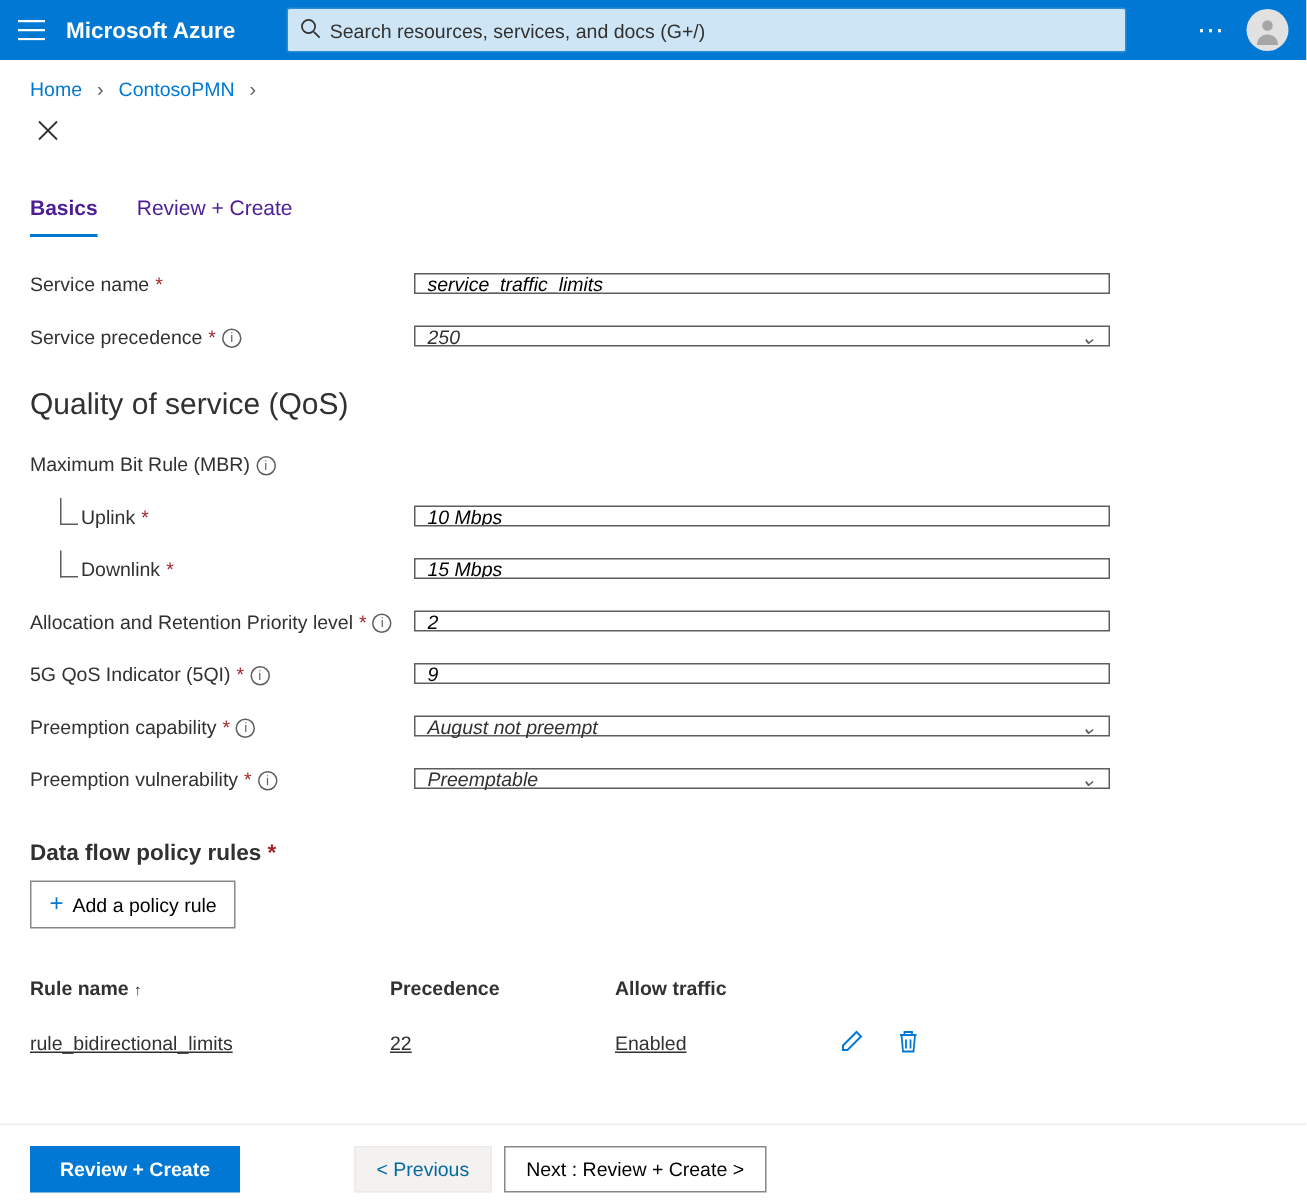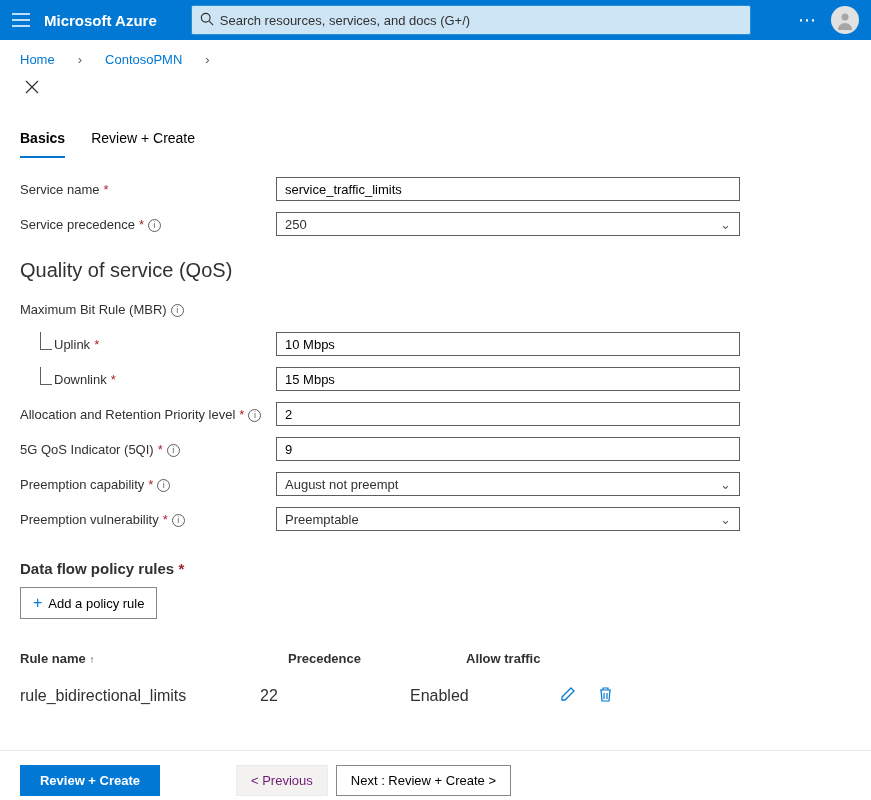--- a/index.html
+++ b/index.html
@@ -10,72 +10,72 @@
   .hamburger { color: #fff; cursor: pointer; display: flex; align-items: center; }
   .brand { color: #fff; font-weight: 600; font-size: 15px; margin-right: 20px; }
   .searchbox { flex: 0 0 560px; background: #cee5f5; border: 1px solid #2a8dd4; border-radius: 2px; height: 30px; display: flex; align-items: center; padding: 0 8px; gap: 6px; }
   .searchbox input { background: transparent; border: none; outline: none; width: 100%; font-size: 13px; color: #a21caf; }
   .searchbox input::placeholder { color: #323130; }
   .topbar-spacer { flex: 1; }
   .dots { color: #fff; cursor: pointer; font-size: 18px; letter-spacing: 1px; }
   .avatar { width: 28px; height: 28px; border-radius: 50%; background: #e1e1e1; display: flex; align-items: center; justify-content: center; }
 
   
-  .breadcrumb { padding: 12px 20px 4px; color: #0078d4; font-size: 13px; display: flex; gap: 23px; align-items: center; }
+  .breadcrumb { padding: 12px 20px 4px; color: #0078d4; font-size: 13px; display: flex; gap: 10px; align-items: center; }
   .breadcrumb a { color: #0078d4; text-decoration: none; cursor: pointer; }
   .breadcrumb .sep { color: #605e5c; }
 
   
   .title-row { display: flex; align-items: center; justify-content: space-between; padding: 4px 20px 20px; }
   .title-left { display: flex; align-items: center; gap: 14px; }
   .page-title { font-size: 26px; font-weight: 600; color: #323130; }
   .title-dots { color: #605e5c; cursor: pointer; font-size: 14px; letter-spacing: 1px; }
   .close-x { cursor: pointer; padding: 4px; }
 
   
   .tabs { display: flex; gap: 26px; padding: 0 20px; border-bottom: none; }
-  .tab { padding: 8px 0 10px; cursor: pointer; font-size: 14px; color: #000000; border-bottom: 2px solid transparent; }
+  .tab { padding: 8px 0 10px; cursor: pointer; font-size: 14px; color: #4c1d95; border-bottom: 2px solid transparent; }
   .tab.active { font-weight: 600; border-bottom-color: #0078d4; }
 
   
   .form { padding: 18px 20px 0; width: 760px; }
   .form-row { display: flex; align-items: center; margin-bottom: 9px; min-height: 26px; }
   .form-label { width: 256px; font-size: 13px; display: flex; align-items: flex-end; gap: 4px; }
   .req { color: #a4262c; }
   .info-icon { width: 13px; height: 13px; border: 1px solid #605e5c; border-radius: 50%; display: inline-flex; align-items: center; justify-content: center; font-size: 9px; color: #605e5c; cursor: pointer; }
-  .form-input, .form-select { flex: 1; height: 24px; border: 1px solid #605e5c; padding: 0 8px; font-size: 13px; background: #fff; display: flex; align-items: center; justify-content: space-between; }
+  .form-input, .form-select { flex: 1; height: 14px; border: 1px solid #605e5c; padding: 0 8px; font-size: 13px; background: #fff; display: flex; align-items: center; justify-content: space-between; font-style: italic; }
   .form-select { cursor: pointer; }
   .chev { color: #605e5c; }
   input.form-input { outline: none; }
 
   .section-heading { font-weight: 400; font-size: 20px; margin: 22px 0 14px; }
   .section-heading-rules { font-weight: 600; font-size: 15px; margin: 28px 0 10px; }
 
   .indent-row .form-label { padding-left: 34px; position: relative; }
   .indent-connector { position: absolute; left: 20px; top: -5px; width: 12px; height: 18px; border-left: 1px solid #605e5c; border-bottom: 1px solid #605e5c; }
 
   .add-rule-btn { display: inline-flex; align-items: center; gap: 6px; border: 1px solid #8a8886; padding: 6px 12px; cursor: pointer; font-size: 13px; background: #fff; }
   .plus-icon { color: #0078d4; font-size: 16px; font-weight: 400; }
 
   
   .rules-table { margin-top: 24px; width: 100%; }
-  .rules-header { display: flex; font-weight: 600; padding: 8px 0; font-size: 13px; gap: 28px; }
-  .rules-row { display: flex; padding: 12px 0; font-size: 16px; align-items: center; }
+  .rules-header { display: flex; font-weight: 600; padding: 8px 0; font-size: 13px; }
+  .rules-row { display: flex; padding: 12px 0; font-size: 13px; align-items: center; text-decoration: underline; }
   .col-name { flex: 0 0 240px; }
   .col-prec { flex: 0 0 150px; }
   .col-allow { flex: 0 0 150px; }
   .col-actions { display: flex; gap: 22px; }
   .sort-arrow { font-size: 10px; }
   .edit-icon, .trash-icon { color: #0078d4; cursor: pointer; }
 
   
   .footer { border-top: 1px solid #edebe9; margin-top: 32px; padding: 14px 20px; display: flex; gap: 8px; align-items: center; }
   .btn-primary { background: #0078d4; color: #fff; border: none; padding: 8px 16px; font-size: 13px; font-weight: 600; cursor: pointer; min-width: 140px; }
   .btn-secondary { border: 1px solid #8a8886; background: #fff; padding: 7px 14px; font-size: 13px; cursor: pointer; }
-  .btn-disabled { color: #701a75; border-color: #edebe9; background: #f3f2f1; cursor: default; }
+  .btn-disabled { color: #0369a1; border-color: #edebe9; background: #f3f2f1; cursor: default; }
   .footer-gap { width: 60px; }
 </style>
 </head>
 <body>
 
 <div class="topbar">
   <div class="hamburger">
     <svg width="18" height="14" viewBox="0 0 18 14">
         <path d="M0 1h18M0 7h18M0 13h18" stroke="#fff" stroke-width="1.5"></path>
       </svg>

